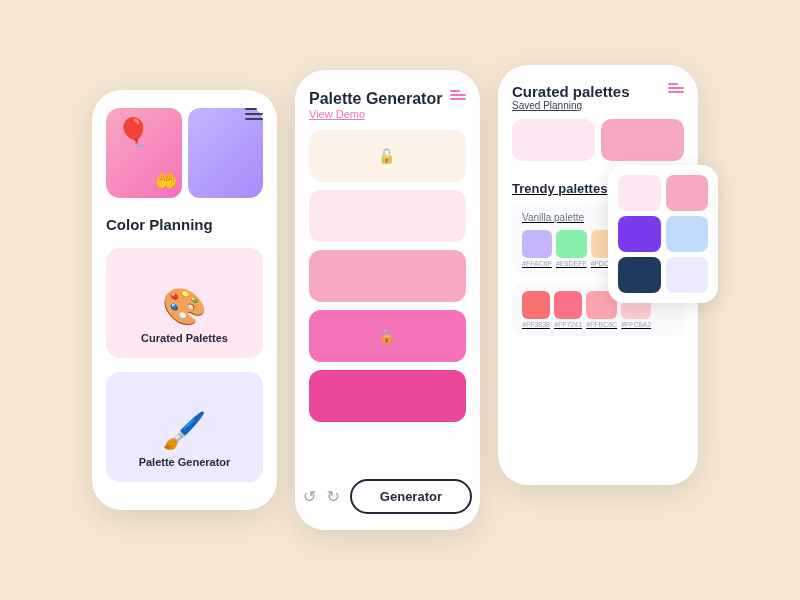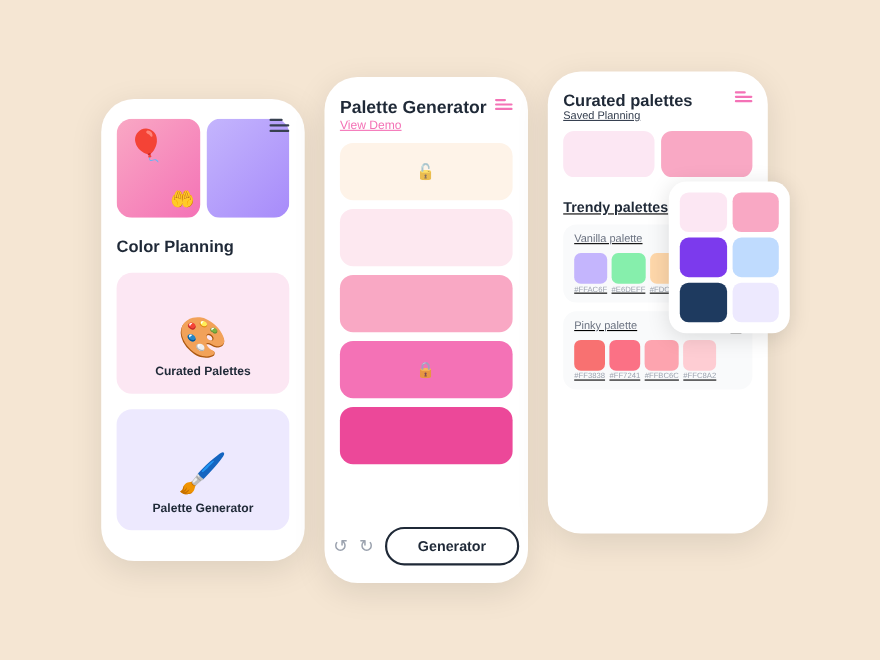--- a/index.html
+++ b/index.html
@@ -495,24 +495,20 @@
               <div class="mini-swatch-label">#FDCAA3</div>
             </div>
             <div>
               <div class="mini-swatch van-4"></div>
               <div class="mini-swatch-label">#FFDFBA</div>
             </div>
           </div>
         </div>
 
         <div class="palette-item">
-          <div class="palette-item-header">
-            <span class="palette-item-name">Pinky palette</span>
-            <span class="heart-icon">♡</span>
-          </div>
           <div class="palette-swatches">
             <div>
               <div class="mini-swatch pin-1"></div>
               <div class="mini-swatch-label">#FF3838</div>
             </div>
             <div>
               <div class="mini-swatch pin-2"></div>
               <div class="mini-swatch-label">#FF7241</div>
             </div>
             <div>

